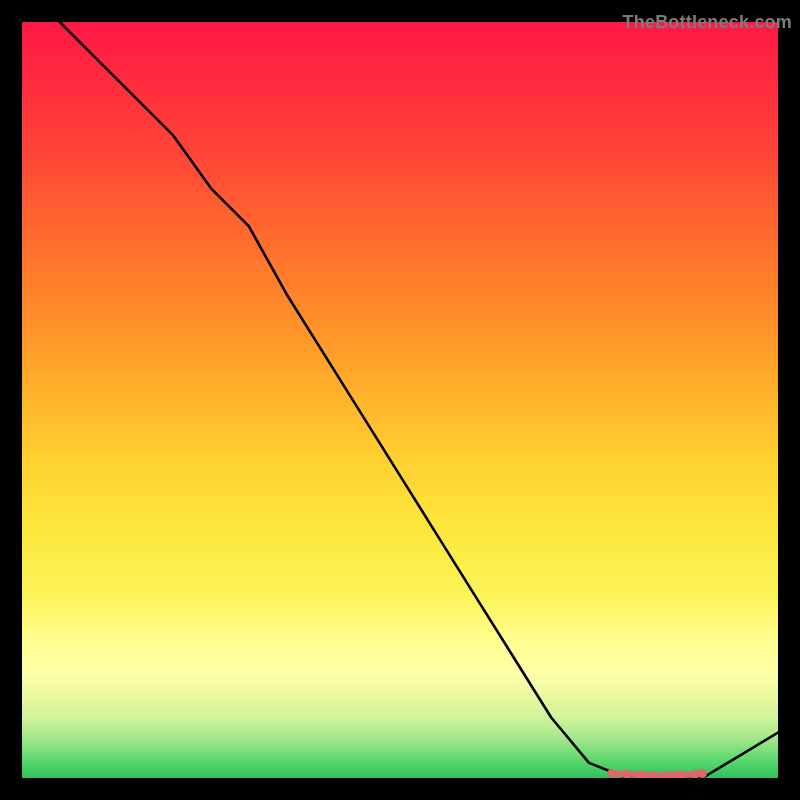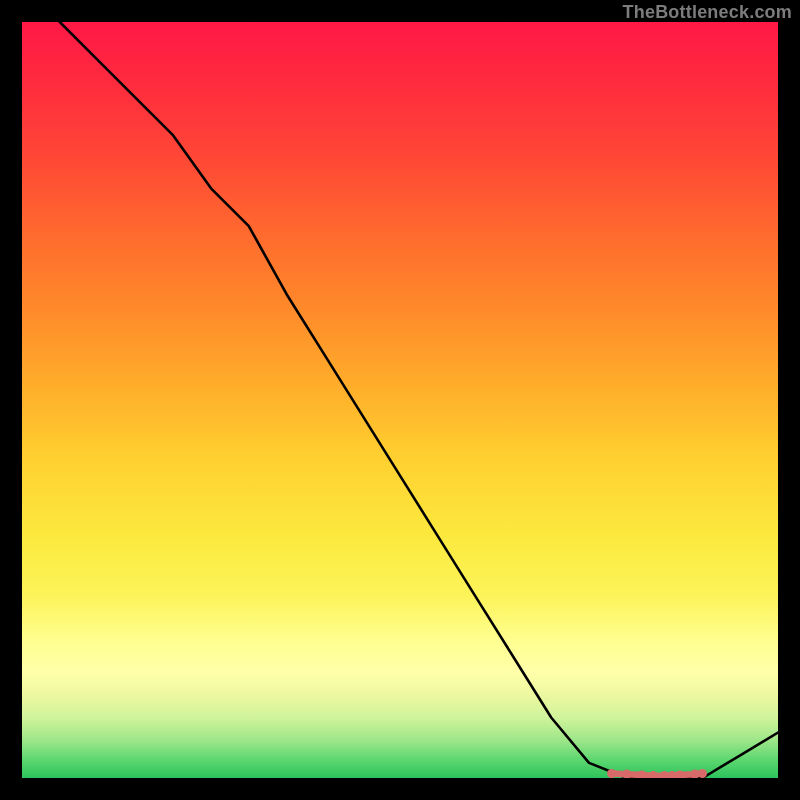--- a/index.html
+++ b/index.html
@@ -43,21 +43,21 @@
   }
   svg.overlay {
     position: absolute;
     left: 22px;
     top: 22px;
     width: 756px;
     height: 756px;
   }
   .watermark {
     position: absolute;
-    top: 2px;
+    top: 12px;
     right: 8px;
     font-family: Arial, Helvetica, sans-serif;
     font-size: 18px;
     font-weight: 600;
     color: #7c7c7c;
     letter-spacing: 0.2px;
     user-select: none;
   }
 </style>
 </head>

